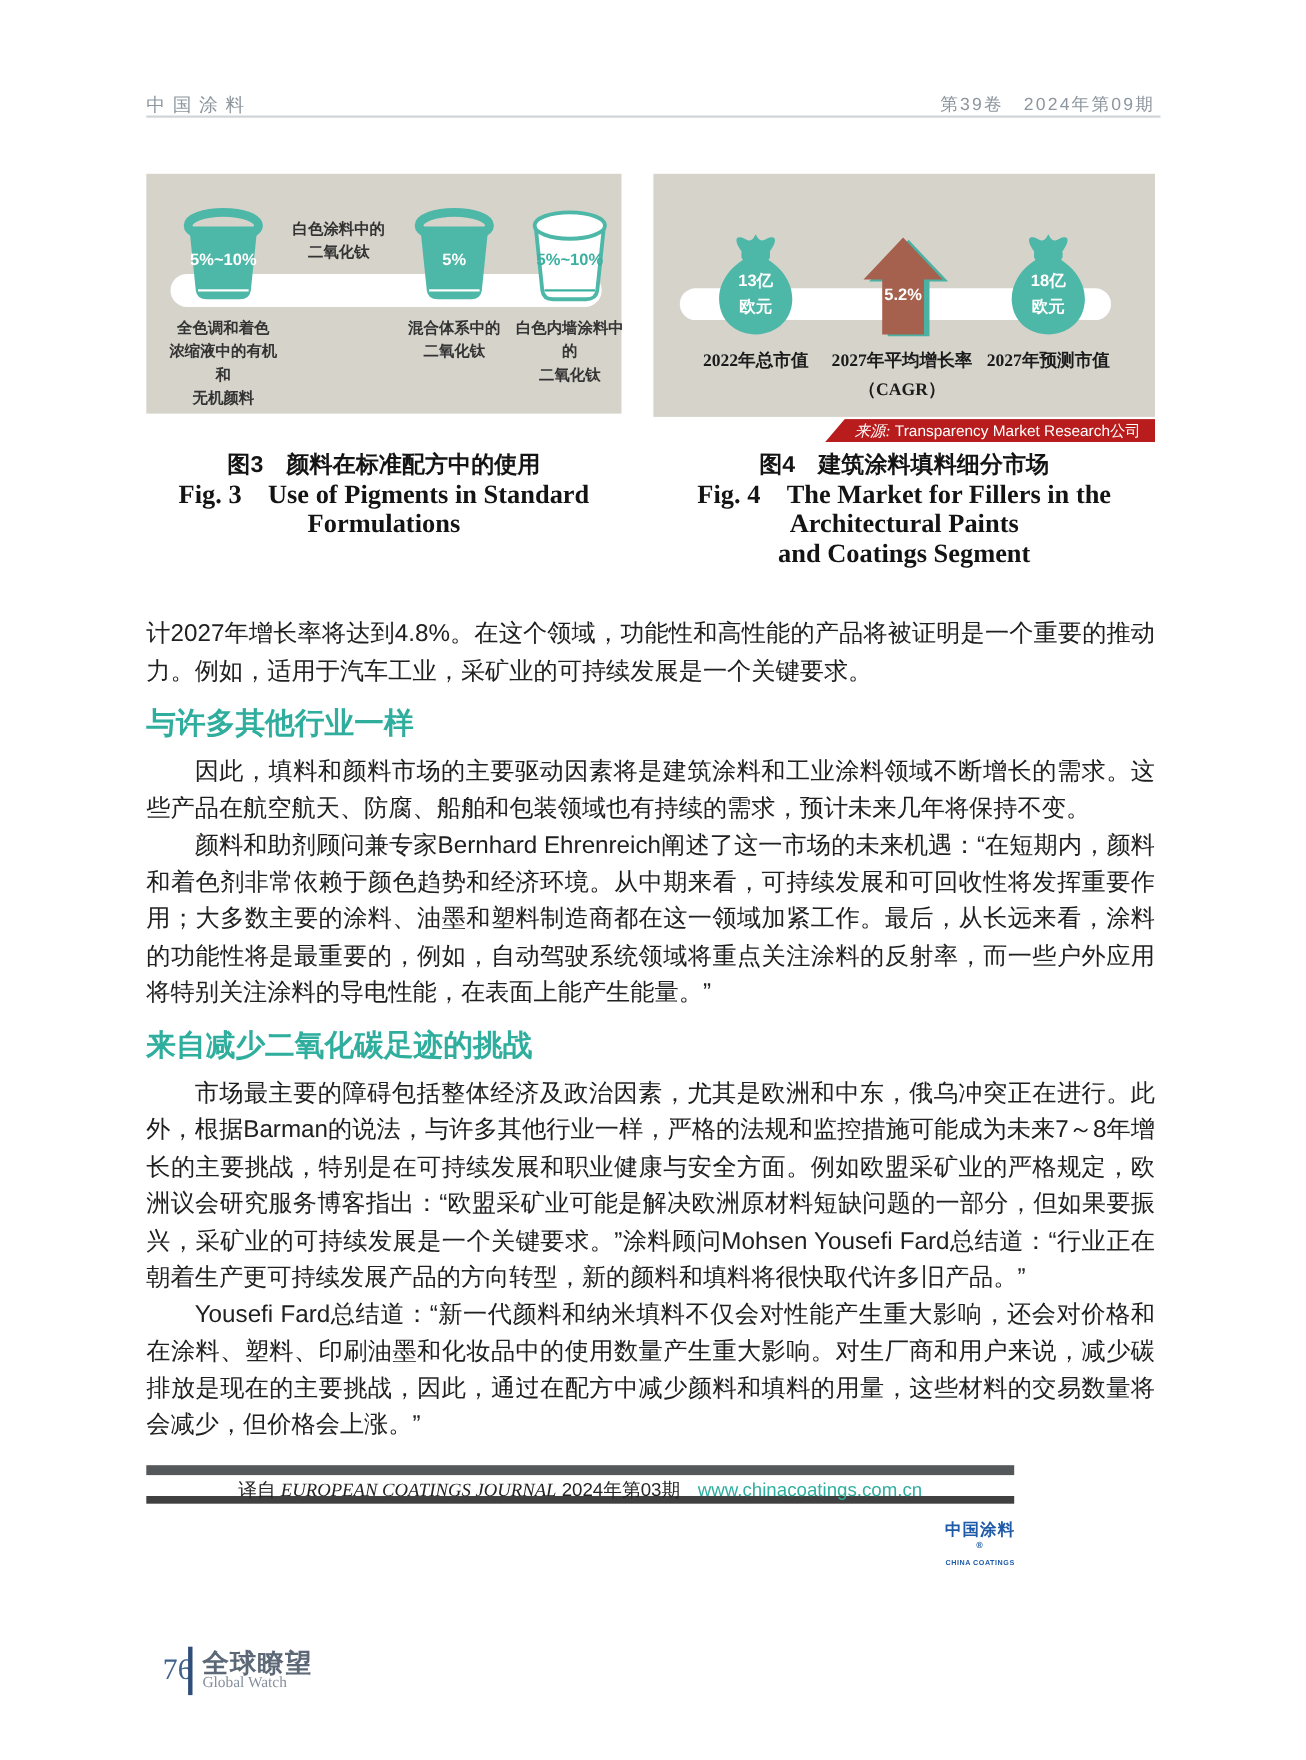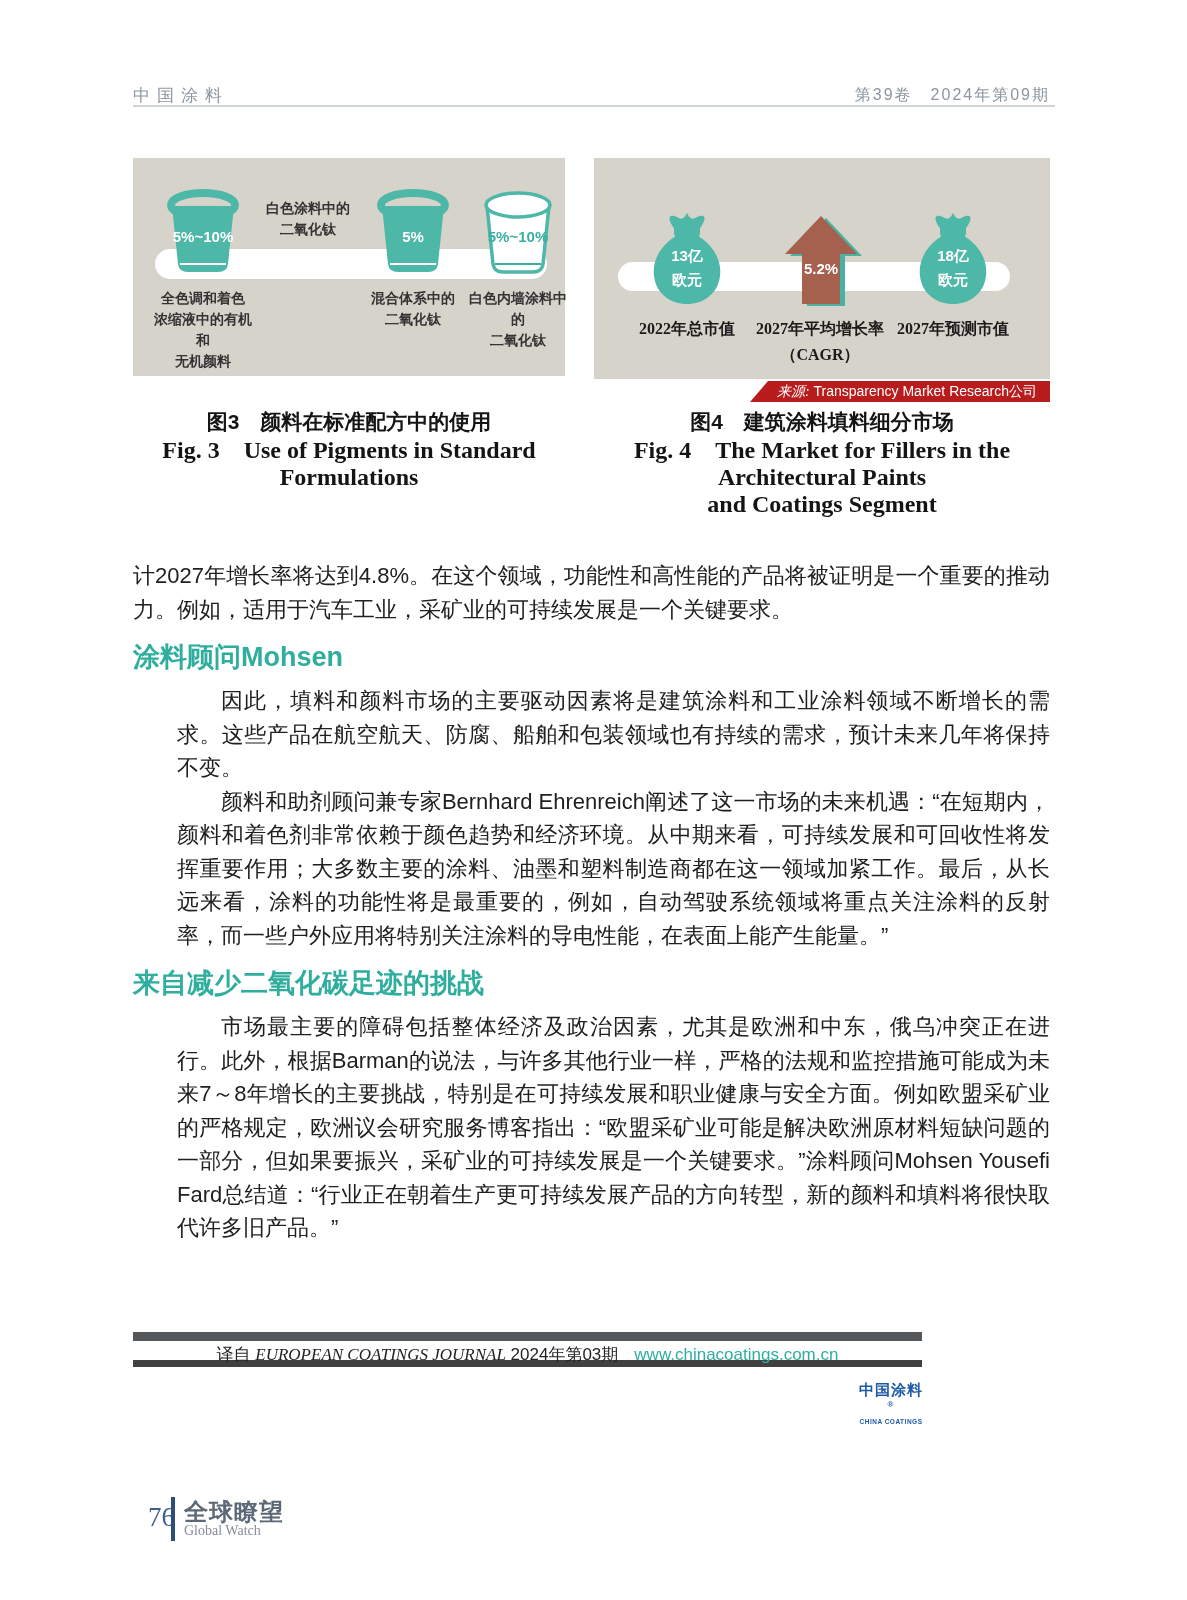--- a/index.html
+++ b/index.html
@@ -48,21 +48,21 @@
   .cap-zh { text-align:center; font-weight:bold; font-size:21px; color:#141414; }
   .cap-en { text-align:center; font-weight:bold; font-size:24px; color:#141414;
     font-family:"Liberation Serif", serif; white-space:pre-line; line-height:27px; }
   #fig3-cap-zh { left:133px; top:408px; width:432px; }
   #fig3-cap-en { left:133px; top:437px; width:432px; }
   #fig4-cap-zh { left:594px; top:408px; width:456px; }
   #fig4-cap-en { left:594px; top:437px; width:456px; }
   
   #article { left:133px; top:559px; width:917px; font-size:22px; line-height:33.5px;
     color:#202020; text-align:justify; }
-  #article p.indent { text-indent:2em;margin-left:44px; }
+  #article p.indent { text-indent:2em; }
   #article h2 { font-size:27px; line-height:35px; font-weight:bold; color:#2fae9e;
     margin:14px 0 9px 0; }
   
   #trans-note { left:133px; top:1332px; width:789px; }
   .note-bar-top { height:9px; background:#55585a; }
   .note-text { height:26px; line-height:27px; text-align:center; font-size:17px;
     color:#232323; border-bottom:7px solid #404040; }
   .note-journal { font-style:italic; font-family:"Liberation Serif", serif; }
   .note-url { color:#2fae9e; margin-left:16px; text-decoration:none; }
   
@@ -177,25 +177,26 @@
 </div>
 
 <div class="abs cap-zh" id="fig3-cap-zh">图3　颜料在标准配方中的使用</div>
 <div class="abs cap-en" id="fig3-cap-en">Fig. 3　Use of Pigments in Standard Formulations</div>
 <div class="abs cap-zh" id="fig4-cap-zh">图4　建筑涂料填料细分市场</div>
 <div class="abs cap-en" id="fig4-cap-en">Fig. 4　The Market for Fillers in the Architectural Paints
 and Coatings Segment</div>
 
 <div class="abs" id="article">
   <p>计2027年增长率将达到4.8%。在这个领域，功能性和高性能的产品将被证明是一个重要的推动力。例如，适用于汽车工业，采矿业的可持续发展是一个关键要求。</p>
-  <h2>涂料顾问Mohsen</h2>
+  <h2>与许多其他行业一样</h2>
   <p class="indent">因此，填料和颜料市场的主要驱动因素将是建筑涂料和工业涂料领域不断增长的需求。这些产品在航空航天、防腐、船舶和包装领域也有持续的需求，预计未来几年将保持不变。</p>
   <p class="indent">颜料和助剂顾问兼专家Bernhard Ehrenreich阐述了这一市场的未来机遇：“在短期内，颜料和着色剂非常依赖于颜色趋势和经济环境。从中期来看，可持续发展和可回收性将发挥重要作用；大多数主要的涂料、油墨和塑料制造商都在这一领域加紧工作。最后，从长远来看，涂料的功能性将是最重要的，例如，自动驾驶系统领域将重点关注涂料的反射率，而一些户外应用将特别关注涂料的导电性能，在表面上能产生能量。”</p>
   <h2>来自减少二氧化碳足迹的挑战</h2>
   <p class="indent">市场最主要的障碍包括整体经济及政治因素，尤其是欧洲和中东，俄乌冲突正在进行。此外，根据Barman的说法，与许多其他行业一样，严格的法规和监控措施可能成为未来7～8年增长的主要挑战，特别是在可持续发展和职业健康与安全方面。例如欧盟采矿业的严格规定，欧洲议会研究服务博客指出：“欧盟采矿业可能是解决欧洲原材料短缺问题的一部分，但如果要振兴，采矿业的可持续发展是一个关键要求。”涂料顾问Mohsen Yousefi Fard总结道：“行业正在朝着生产更可持续发展产品的方向转型，新的颜料和填料将很快取代许多旧产品。”</p>
+  <p class="indent">Yousefi Fard总结道：“新一代颜料和纳米填料不仅会对性能产生重大影响，还会对价格和在涂料、塑料、印刷油墨和化妆品中的使用数量产生重大影响。对生厂商和用户来说，减少碳排放是现在的主要挑战，因此，通过在配方中减少颜料和填料的用量，这些材料的交易数量将会减少，但价格会上涨。”</p>
 </div>
 
 <div class="abs" id="trans-note">
   <div class="note-bar-top"></div>
   <div class="note-text">
     <span>译自 </span><span class="note-journal">EUROPEAN COATINGS JOURNAL</span><span> 2024年第03期</span><a class="note-url" href="#">www.chinacoatings.com.cn</a>
   </div>
 </div>
 
 <div class="abs" id="brand-logo">

